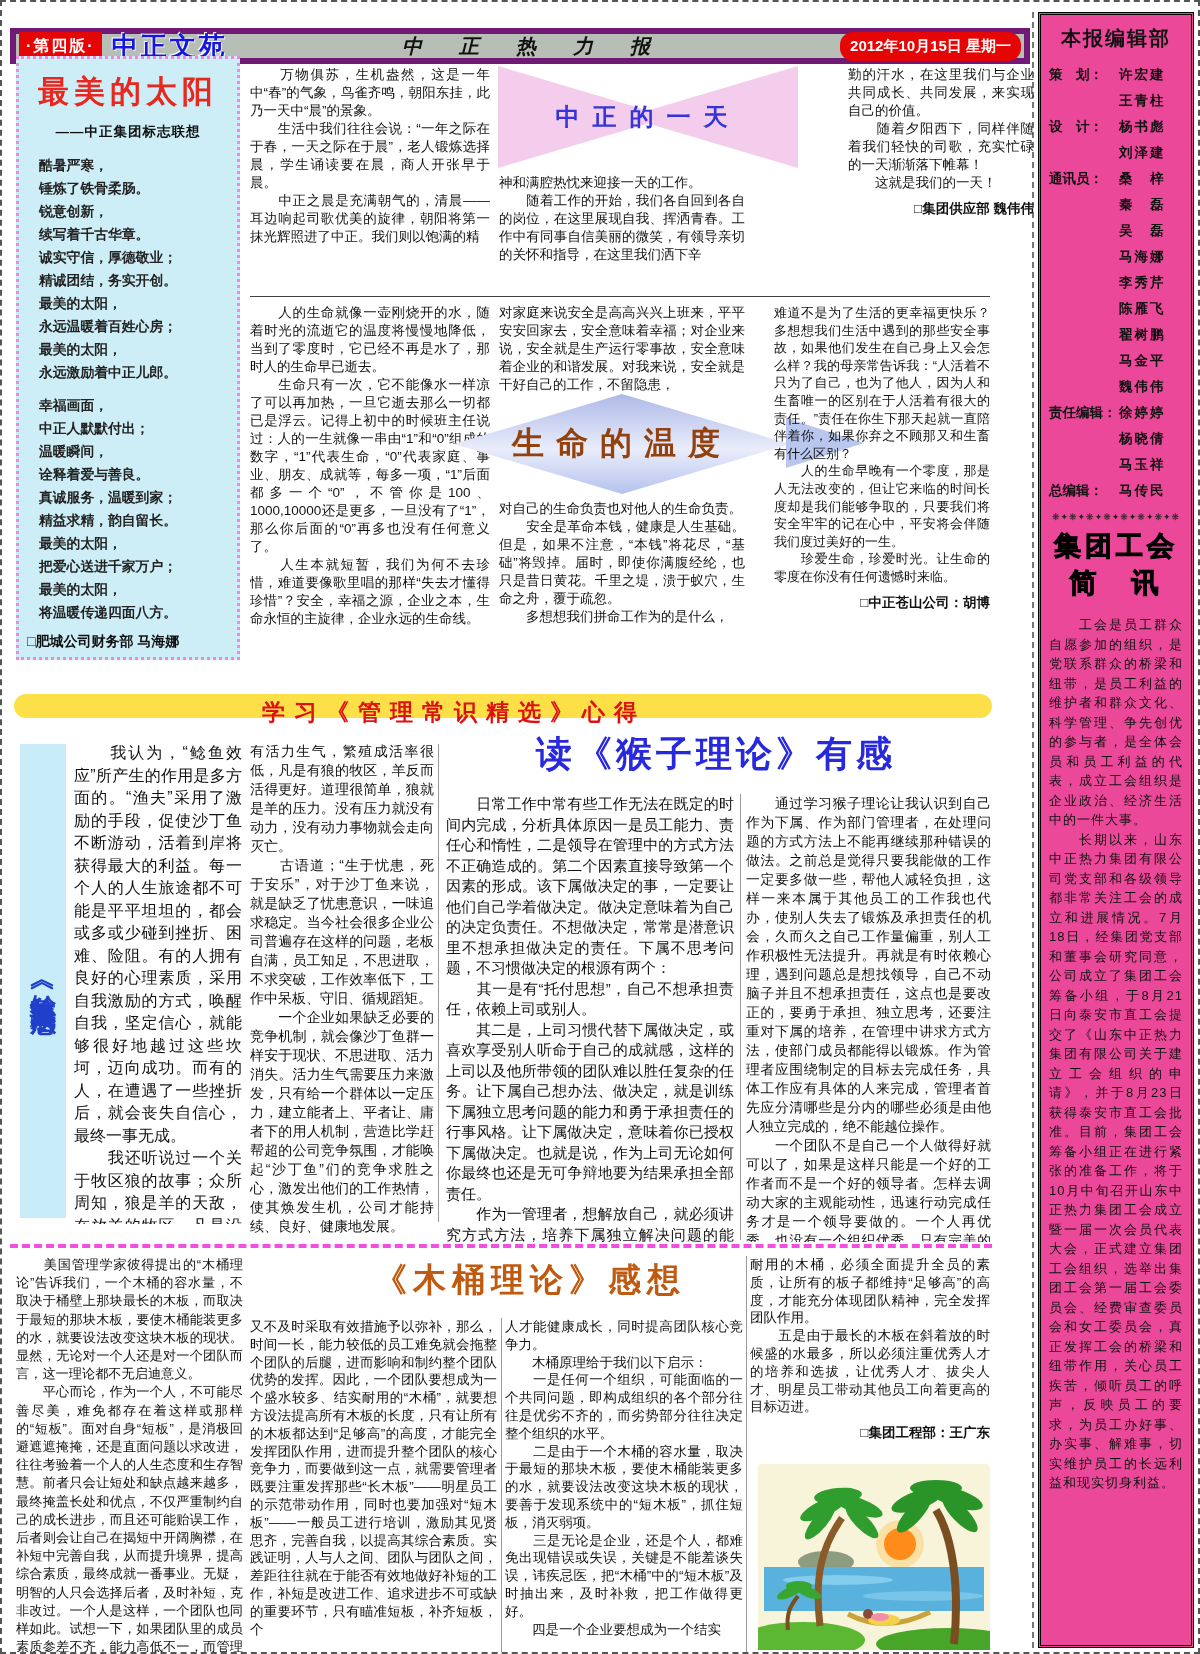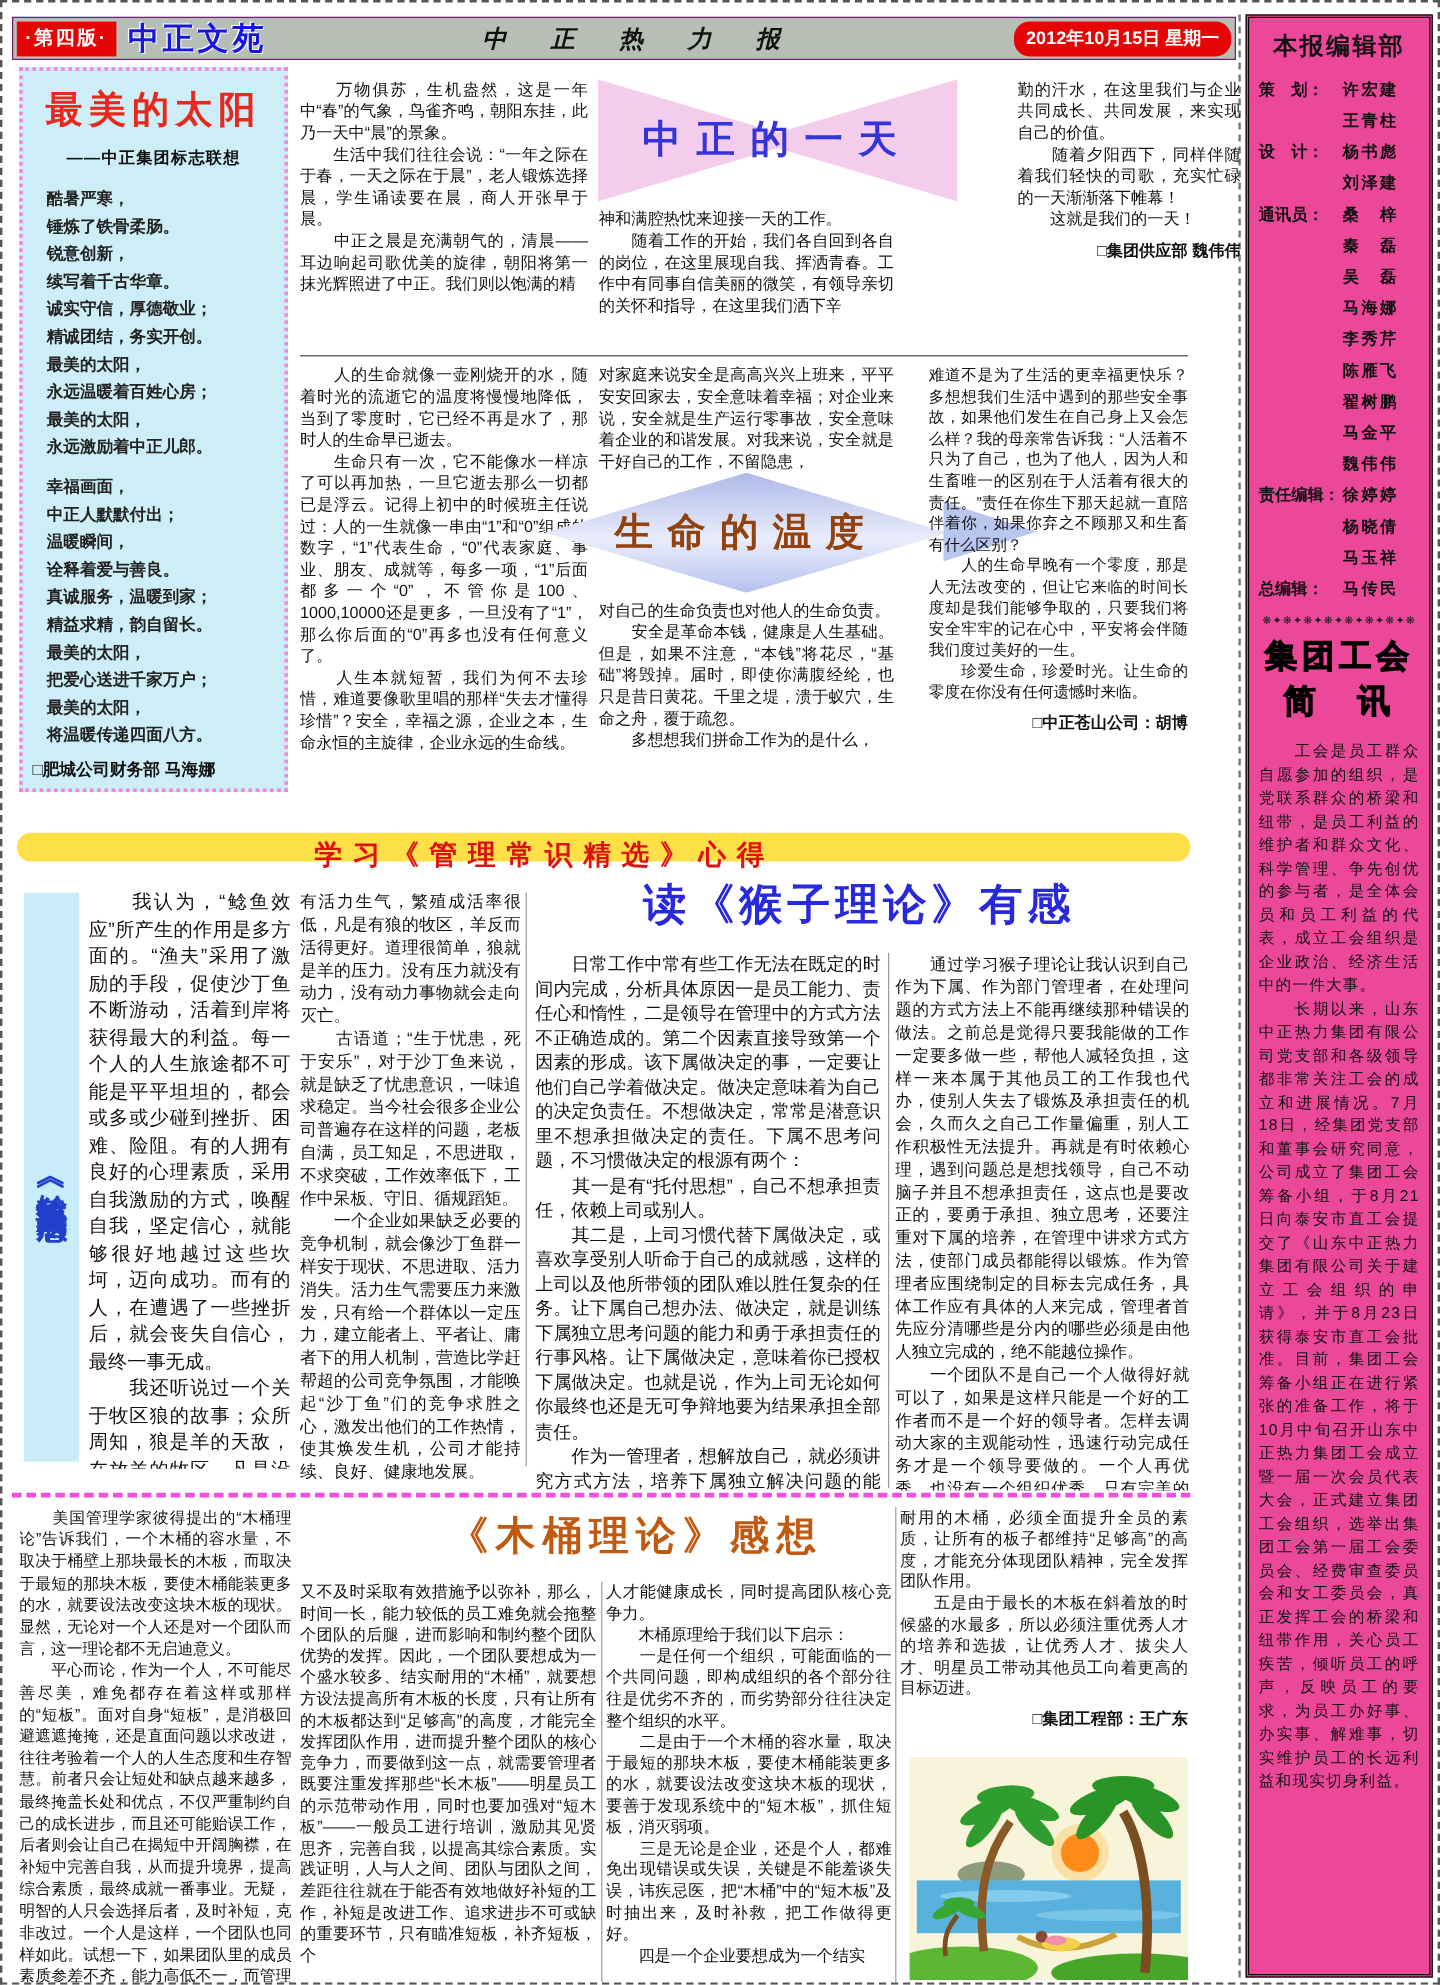--- a/index.html
+++ b/index.html
@@ -1,21 +1,21 @@
 <!DOCTYPE html>
 <html><head>
 <meta charset="utf-8">
 <style>
   html,body{margin:0;padding:0;background:#e8e8e8;}
   .page{position:relative;width:1200px;height:1654px;background:#ffffff;margin:0 auto;
         border:2px dashed #555;box-sizing:border-box;overflow:hidden;
         font-family:"Liberation Sans","DejaVu Sans",sans-serif;color:#111;}
   
-  .header-bar{position:absolute;left:8px;top:12px;width:1020px;height:36px;background:#b6beb6;
-              border:1px solid #701a75;display:flex;align-items:center;box-sizing:border-box;}
+  .header-bar{position:absolute;left:8px;top:26px;width:1020px;height:36px;background:#b6beb6;
+              border:6px solid #701a75;display:flex;align-items:center;box-sizing:border-box;}
   .edition-box{background:#e60505;color:#fff;font-weight:bold;font-size:16px;padding:4px 7px;
                margin-left:3px;letter-spacing:2px;white-space:nowrap;}
   .section-name{color:#1616dd;font-size:26px;font-weight:900;letter-spacing:3px;margin-left:10px;
                 font-family:"Liberation Serif","DejaVu Serif",serif;
                 text-shadow:1px 1px 0 #f2f2f2,-1px -1px 0 #ffffff;white-space:nowrap;}
   .paper-name{flex:1;text-align:center;font-family:"Liberation Serif","DejaVu Serif",serif;
               font-size:20px;font-weight:bold;letter-spacing:16px;white-space:nowrap;font-style:italic;}
   .date-box{background:#e60505;color:#fff;font-weight:bold;font-size:15px;padding:5px 10px;
             margin-right:3px;white-space:nowrap;border-radius:13px;}
   
@@ -50,21 +50,21 @@
              font-family:"Liberation Serif","DejaVu Serif",serif;}
   .poem-line.blank{height:10px;}
   .poem-author{margin-top:9px;font-size:14px;font-weight:bold;text-align:left;padding-left:2px;}
   
   .day-title-wrap{position:absolute;left:496px;top:64px;width:300px;height:102px;}
   .tri-left{position:absolute;left:0;top:0;width:172px;height:100%;background:#f4cdec;
             clip-path:polygon(0 0,100% 50%,0 100%);}
   .tri-right{position:absolute;right:0;top:0;width:172px;height:100%;background:#f4cdec;
              clip-path:polygon(100% 0,0 50%,100% 100%);}
   .day-title{position:absolute;inset:0;display:flex;align-items:center;justify-content:center;
-             color:#3434d8;font-size:32px;font-weight:900;letter-spacing:13px;
+             color:#3434d8;font-size:24px;font-weight:900;letter-spacing:13px;
              font-family:"Liberation Serif","DejaVu Serif",serif;}
   
   .diamond-wrap{position:absolute;left:452px;top:392px;width:336px;height:100px;}
   .diamond{position:absolute;inset:0;background:linear-gradient(180deg,#aeb9e8,#e9edfb 55%,#b6c2ee);
            clip-path:polygon(50% 0,100% 50%,50% 100%,0 50%);}
   .diamond-tail{position:absolute;left:784px;top:416px;width:78px;height:50px;background:#b9c6ee;
                 clip-path:polygon(0 0,100% 50%,0 100%);}
   .temp-title{position:absolute;inset:0;display:flex;align-items:center;justify-content:center;
               color:#93420e;font-size:32px;font-weight:900;letter-spacing:12px;
               font-family:Liberation Serif, serif;}

